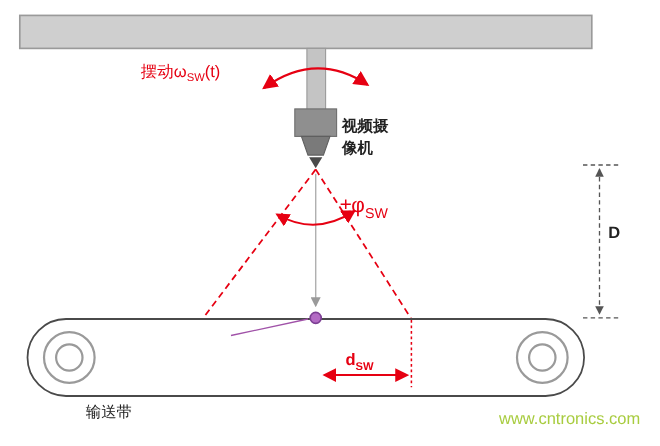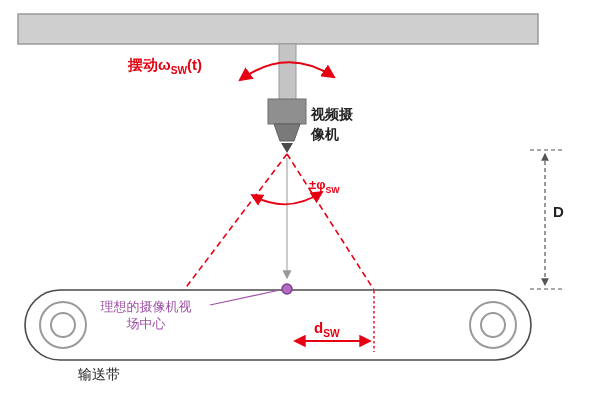--- a/index.html
+++ b/index.html
@@ -2,27 +2,27 @@
 <html><head>
 <meta charset="utf-8">
 <style>
   html,body{margin:0;padding:0;background:#fff;}
   .canvas{
     position:relative;width:600px;height:405px;background:#ffffff;
     font-family:"Liberation Sans","DejaVu Sans",sans-serif;overflow:hidden;
   }
   .gfx{position:absolute;left:0;top:0;}
   .label{position:absolute;white-space:nowrap;color:#222;}
-  .red{color:#e60012;font-weight:bold;}
+  .red{color:#e60012;}
   .purple{color:#a052a8;}
   .green{color:#a8cc3f;}
   sub{font-size:0.68em;}
   .swing-label{left:128px;top:56px;font-size:15px;}
   .camera-label{left:311px;top:104px;width:46px;font-size:14px;line-height:20px;white-space:normal;font-weight:bold;}
-  .angle-label{left:309px;top:177px;font-size:13px;}
+  .angle-label{left:309px;top:177px;font-size:19px;}
   .distance-label{left:553px;top:203px;font-size:15px;font-weight:bold;}
   .ideal-center-label{left:100px;top:298px;width:92px;font-size:13px;line-height:17px;white-space:normal;text-align:center;}
   .dsw-label{left:314px;top:319px;font-size:15px;font-weight:bold;}
   .belt-label{left:38px;top:366px;font-size:14px;margin-left:40px;}
   .watermark{left:420px;top:372px;width:162px;text-align:right;font-size:15px;}
 </style>
 </head>
 <body>
 
 <div class="canvas">
@@ -79,22 +79,22 @@
   </div>
 
   <div class="label camera-label">视频摄像机</div>
 
   <div class="label red angle-label">
     <span>±φ</span><sub>SW</sub>
   </div>
 
   <div class="label distance-label">D</div>
 
-  <div class="label purple ideal-center-label">理想的摄像机视场中心</div>
 
   <div class="label red dsw-label">
     <span>d</span><sub>SW</sub>
   </div>
 
   <div class="label belt-label">输送带</div>
 
+  <div class="label green watermark">www.cntronics.com</div>
 
 </div>
 
 </body></html>

